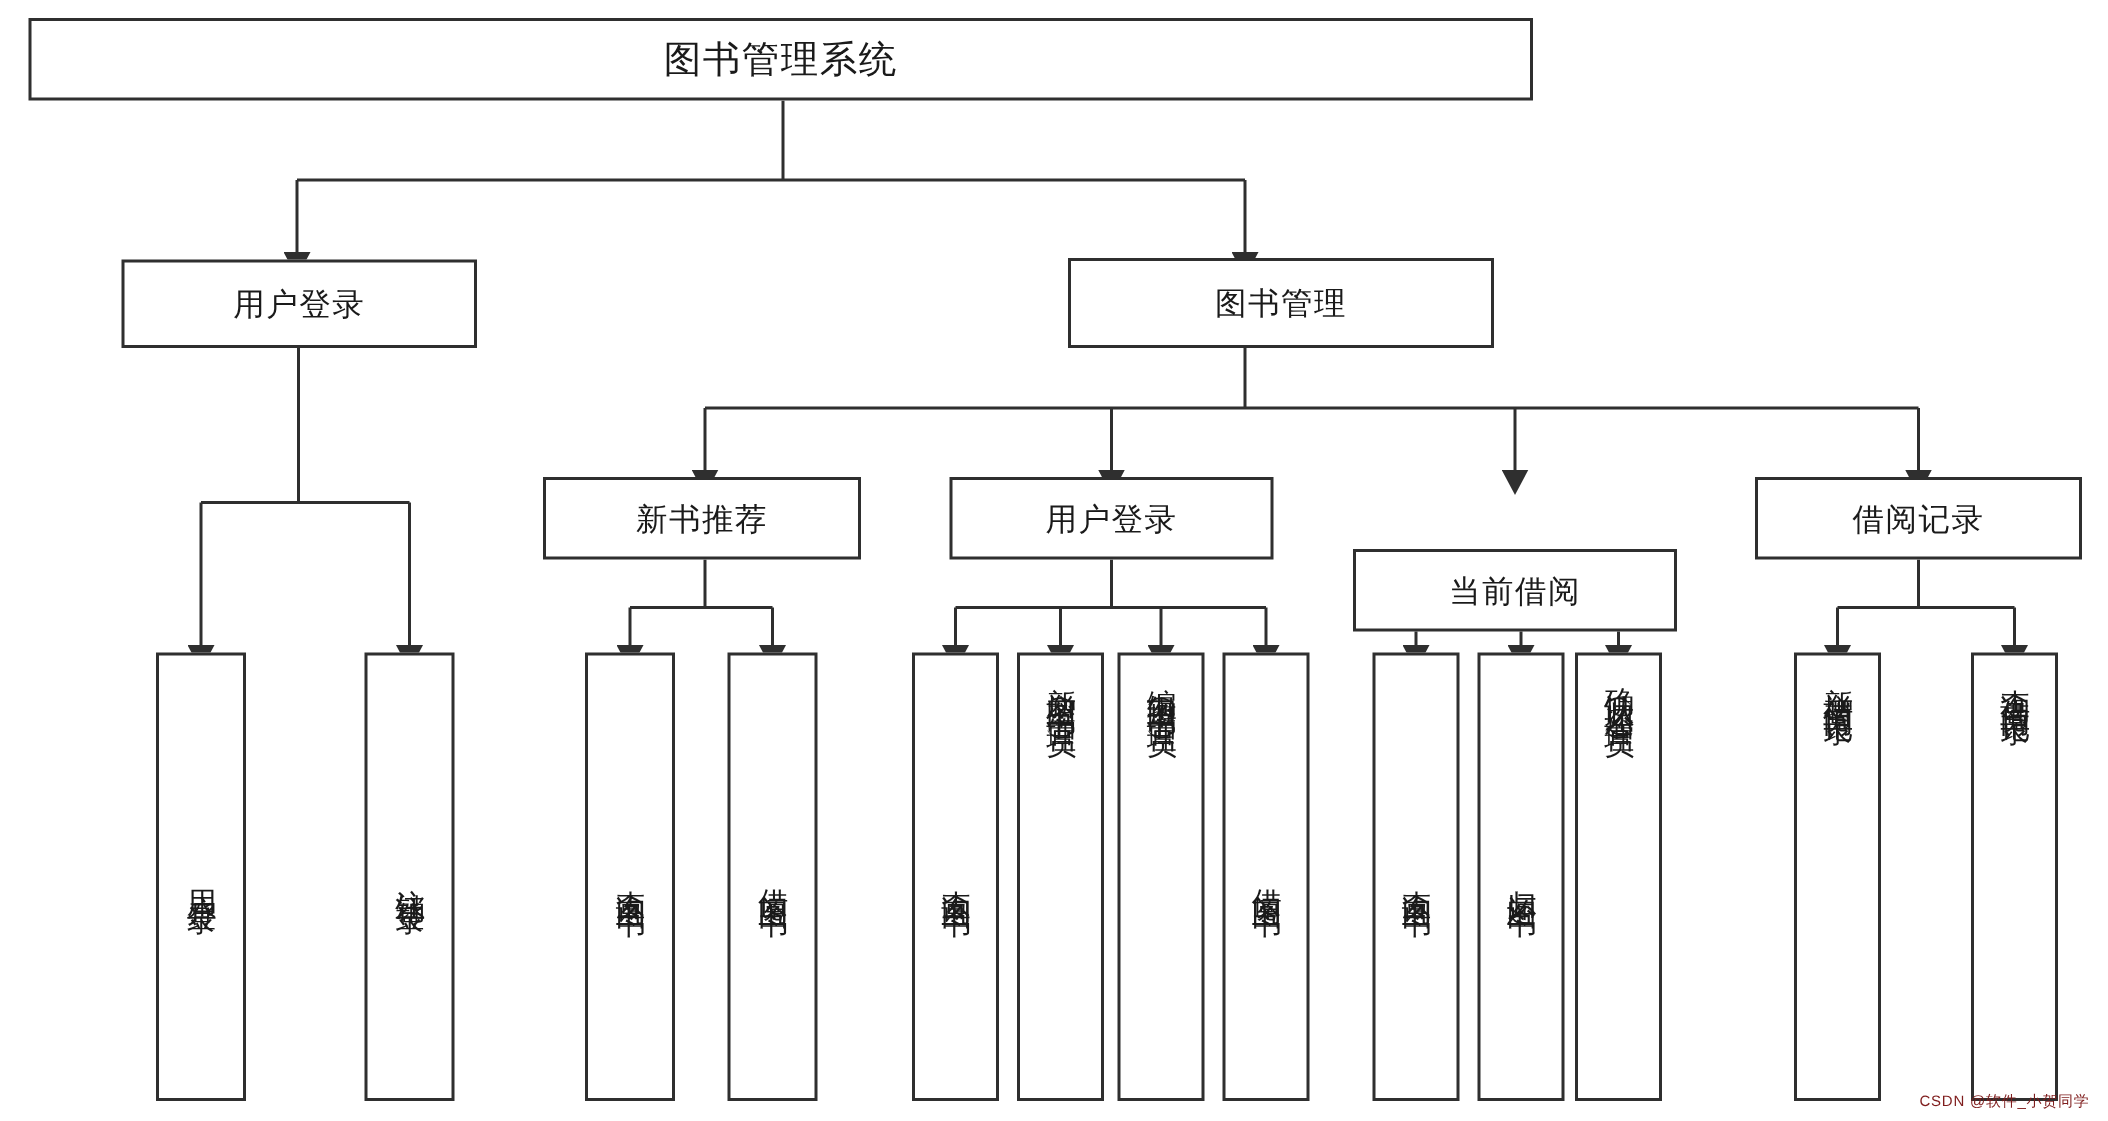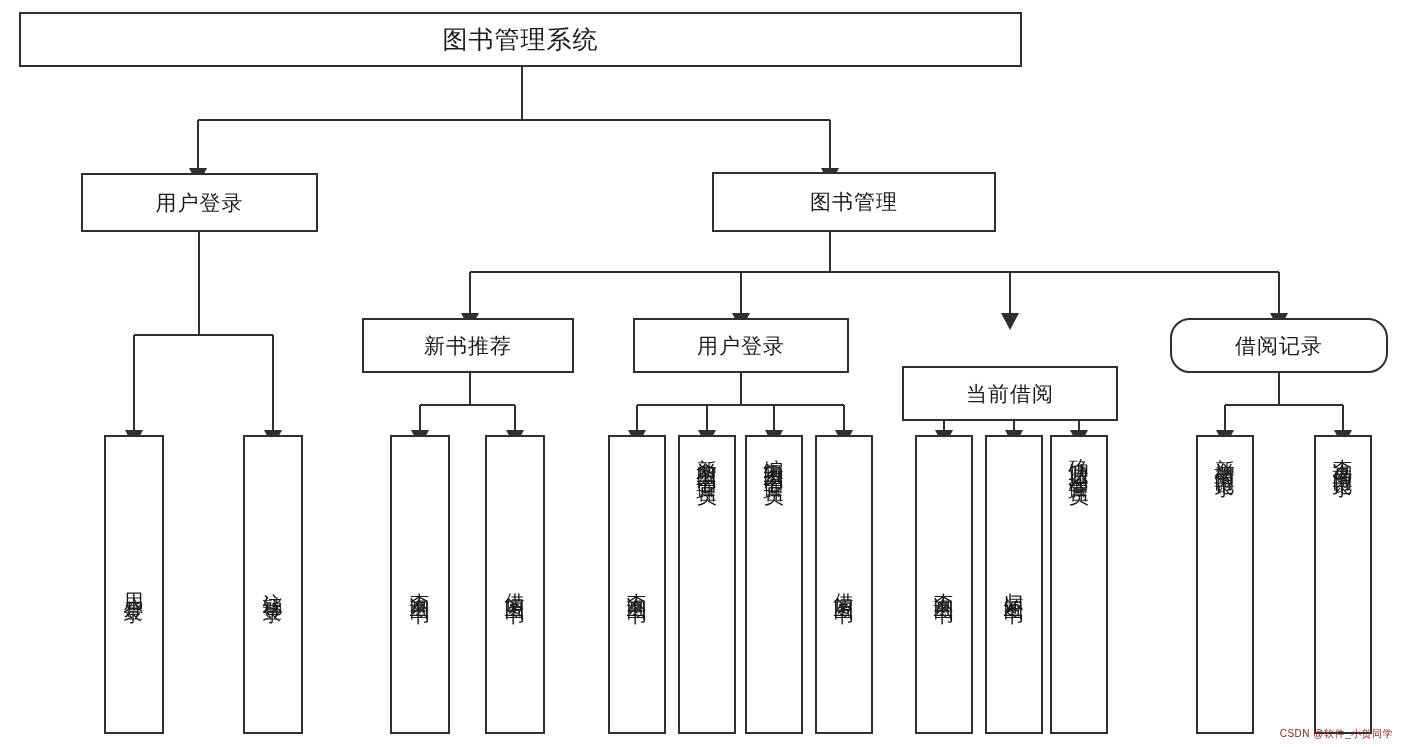--- a/index.html
+++ b/index.html
@@ -130,21 +130,21 @@
       </div>
       <div class="node horizontal" style="left: 362px; top: 318px; width: 212px; height: 55px;">
         <span>新书推荐</span>
       </div>
       <div class="node horizontal" style="left: 633px; top: 318px; width: 216px; height: 55px;">
         <span>用户登录</span>
       </div>
       <div class="node horizontal" style="left: 902px; top: 318px; width: 216px; height: 55px; margin-top: 48px;">
         <span>当前借阅</span>
       </div>
-      <div class="node horizontal" style="left: 1170px; top: 318px; width: 218px; height: 55px; border-radius: 20px;">
+      <div class="node horizontal" style="left: 1170px; top: 318px; width: 218px; height: 55px;">
         <span>借阅记录</span>
       </div>
       <div class="node vertical centered" style="left: 104px; top: 435px; width: 60px; height: 299px;">
         <span class="vlabel">用户登录</span>
       </div>
       <div class="node vertical centered" style="left: 243px; top: 435px; width: 60px; height: 299px;">
         <span class="vlabel">注销登录</span>
       </div>
       <div class="node vertical centered" style="left: 390px; top: 435px; width: 60px; height: 299px;">
         <span class="vlabel">查询图书</span>

